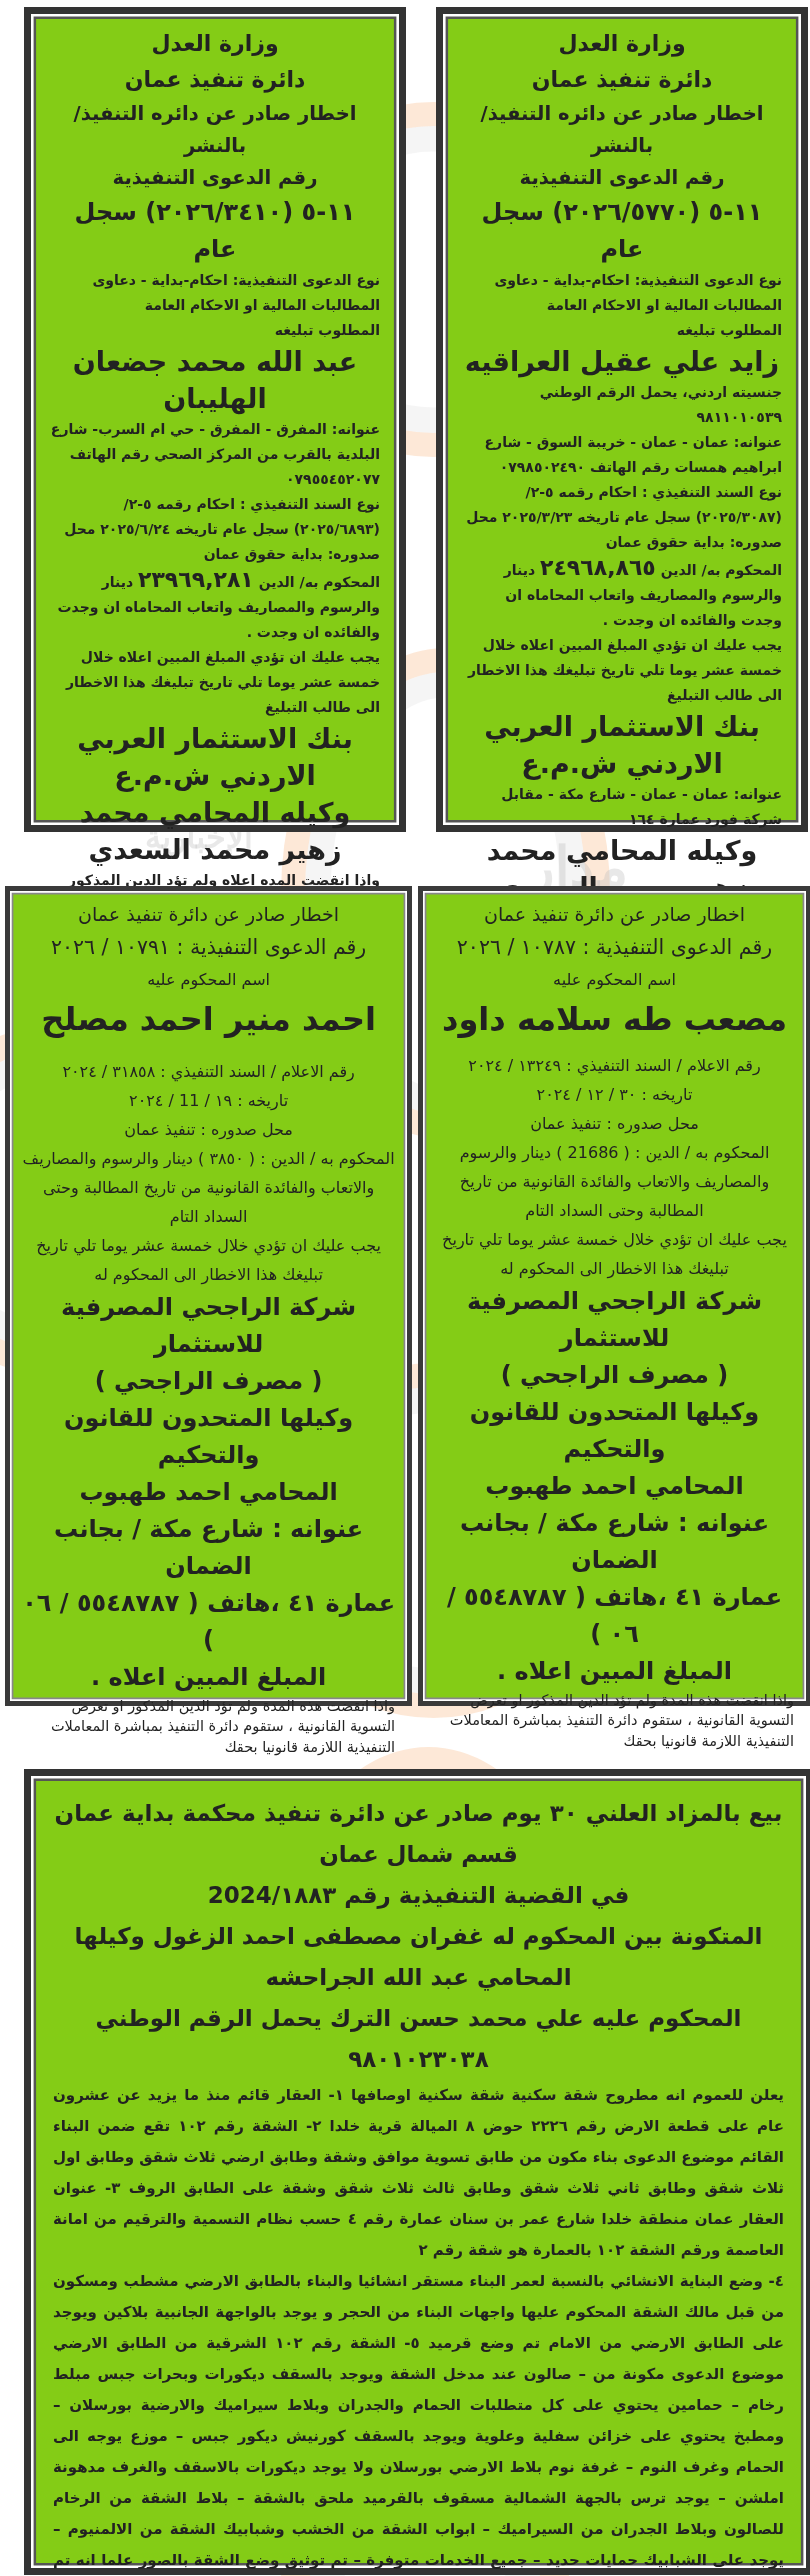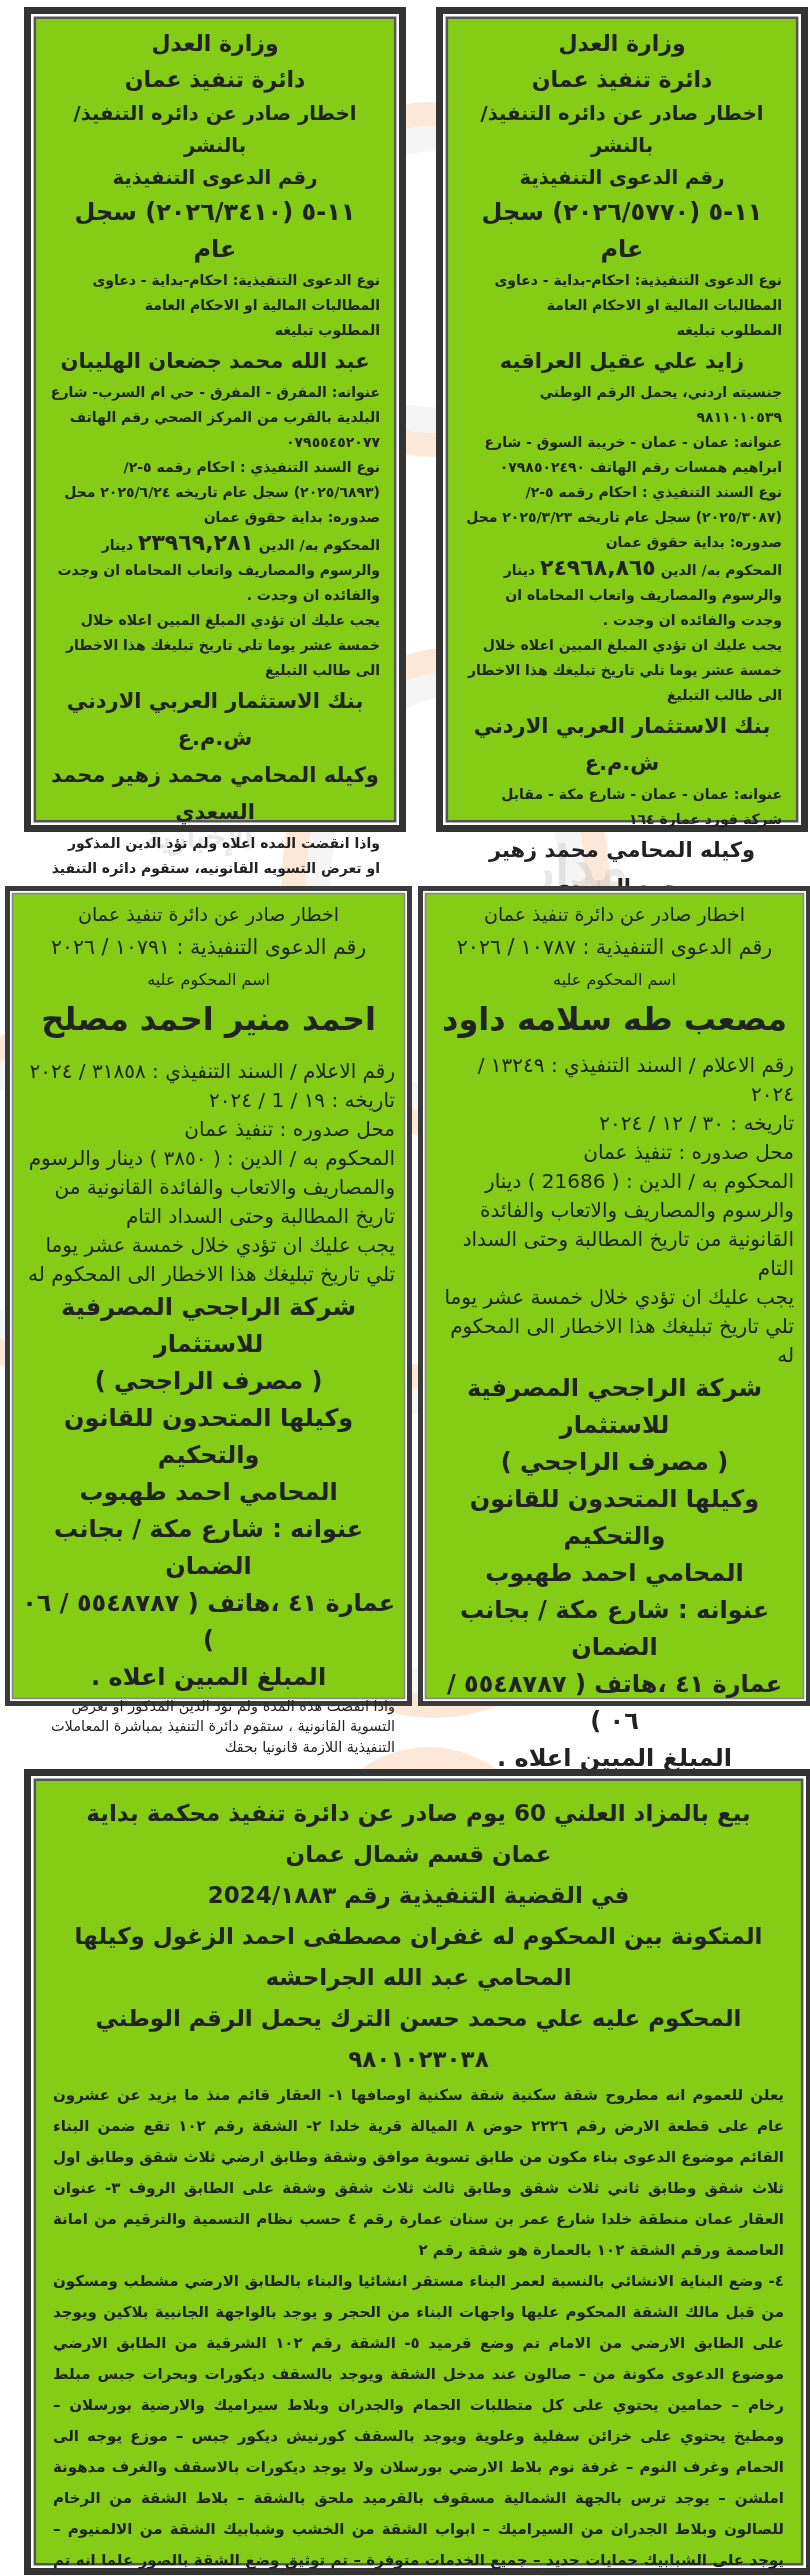--- a/index.html
+++ b/index.html
@@ -13,23 +13,23 @@
   .wm-text{color:rgba(190,190,190,0.35);font-weight:bold;font-size:55px;
            font-family:Liberation Serif, serif;}
   .notice{position:absolute;background:#84cc16;z-index:1;direction:rtl;text-align:center;}
   .notice.framed{border:7.7px solid #333;box-shadow:inset 0 0 0 2.6px #fff, inset 0 0 0 5.1px #555;}
   .notice.thin{border:5.1px solid #3a3a3a;box-shadow:inset 0 0 0 1.7px #fff, inset 0 0 0 3.4px #888;}
   .notice .inner{position:absolute;inset:0;padding:12px 19px;box-sizing:border-box;}
   .t-h1{font-weight:bold;font-size:22px;line-height:36px;}
   .t-h2{font-weight:bold;font-size:19.6px;line-height:32px;}
   .t-case{font-weight:bold;font-size:24px;line-height:37px;}
   .t-body{font-weight:bold;font-size:14px;line-height:25px;text-align:right;}
-  .t-name{font-weight:bold;font-size:21px;line-height:37px;}
+  .t-name{font-weight:bold;font-size:27px;line-height:37px;}
   .t-name-lg{font-weight:bold;font-size:32px;line-height:51px;}
-  .t-plain{font-size:20px;line-height:29px;text-align:right;}
+  .t-plain{font-size:16px;line-height:29px;text-align:center;}
   .t-plain-c{font-size:16px;line-height:29px;}
   .t-sub{font-weight:bold;font-size:24px;line-height:37px;}
   .t-small{font-size:14.5px;line-height:20.5px;text-align:right;}
   .sig{font-weight:bold;font-size:12px;line-height:19px;text-align:right;margin-top:8.5px;}
   .auc-title{font-weight:bold;font-size:23px;line-height:41px;}
   .auc-body{font-weight:bold;font-size:15px;line-height:31px;text-align:justify;text-align-last:right;}
 </style>
 </head>
 <body>
 
@@ -120,38 +120,38 @@
     </div>
   </div>
 
   <div class="notice thin" style="left:5.1px;top:886px;width:397px;height:810px;">
     <div class="inner" style="padding:8.5px 12px;">
       <div class="t-plain-c" style="font-size:19px;">اخطار صادر عن دائرة تنفيذ عمان</div>
       <div class="t-plain-c" style="font-size:20.5px;line-height:36px;">رقم الدعوى التنفيذية : ١٠٧٩١ / ٢٠٢٦</div>
       <div class="t-plain-c">اسم المحكوم عليه</div>
       <div class="t-name-lg">احمد منير احمد مصلح</div>
       <div class="t-plain" style="margin-top:12px;">رقم الاعلام / السند التنفيذي : ٣١٨٥٨ / ٢٠٢٤</div>
-      <div class="t-plain">تاريخه : ١٩ / 1 / ٢٠٢٤</div>
+      <div class="t-plain">تاريخه : ١٩ / 11 / ٢٠٢٤</div>
       <div class="t-plain">محل صدوره : تنفيذ عمان</div>
       <div class="t-plain">المحكوم به / الدين : ( ٣٨٥٠ ) دينار والرسوم والمصاريف والاتعاب والفائدة القانونية من تاريخ المطالبة وحتى السداد التام</div>
       <div class="t-plain">يجب عليك ان تؤدي خلال خمسة عشر يوما تلي تاريخ تبليغك هذا الاخطار الى المحكوم له</div>
       <div class="t-sub">شركة الراجحي المصرفية للاستثمار</div>
       <div class="t-sub">( مصرف الراجحي )</div>
       <div class="t-sub">وكيلها المتحدون للقانون والتحكيم</div>
       <div class="t-sub">المحامي احمد طهبوب</div>
       <div class="t-sub">عنوانه : شارع مكة / بجانب الضمان</div>
       <div class="t-sub">عمارة ٤١ ،هاتف ( ٥٥٤٨٧٨٧ / ٠٦ )</div>
       <div class="t-sub">المبلغ المبين اعلاه .</div>
       <div class="t-small">واذا انقضت هذه المدة ولم تؤد الدين المذكور او تعرض التسوية القانونية ، ستقوم دائرة التنفيذ بمباشرة المعاملات التنفيذية اللازمة قانونيا بحقك</div>
     </div>
   </div>
 
   <div class="notice framed" style="left:24px;top:1769px;width:775px;height:792px;">
     <div class="inner" style="padding:17px 22px;">
-      <div class="auc-title">بيع بالمزاد العلني 60 يوم صادر عن دائرة تنفيذ محكمة بداية عمان قسم شمال عمان</div>
+      <div class="auc-title">بيع بالمزاد العلني ٣٠ يوم صادر عن دائرة تنفيذ محكمة بداية عمان قسم شمال عمان</div>
       <div class="auc-title">في القضية التنفيذية رقم 2024/١٨٨٣</div>
       <div class="auc-title">المتكونة بين المحكوم له غفران مصطفى احمد الزغول وكيلها المحامي عبد الله الجراحشه</div>
       <div class="auc-title">المحكوم عليه علي محمد حسن الترك يحمل الرقم الوطني ٩٨٠١٠٢٣٠٣٨</div>
       <div class="auc-body">يعلن للعموم انه مطروح شقة سكنية شقة سكنية اوصافها ١- العقار قائم منذ ما يزيد عن عشرون عام على قطعة الارض رقم ٢٢٢٦ حوض ٨ الميالة قرية خلدا ٢- الشقة رقم ١٠٢ تقع ضمن البناء القائم موضوع الدعوى بناء مكون من طابق تسوية موافق وشقة وطابق ارضي ثلاث شقق وطابق اول ثلاث شقق وطابق ثاني ثلاث شقق وطابق ثالث ثلاث شقق وشقة على الطابق الروف ٣- عنوان العقار عمان منطقة خلدا شارع عمر بن سنان عمارة رقم ٤ حسب نظام التسمية والترقيم من امانة العاصمة ورقم الشقة ١٠٢ بالعمارة هو شقة رقم ٢</div>
       <div class="auc-body">٤- وضع البناية الانشائي بالنسبة لعمر البناء مستقر انشائيا والبناء بالطابق الارضي مشطب ومسكون من قبل مالك الشقة المحكوم عليها واجهات البناء من الحجر و يوجد بالواجهة الجانبية بلاكين ويوجد على الطابق الارضي من الامام تم وضع قرميد ٥- الشقة رقم ١٠٢ الشرقية من الطابق الارضي موضوع الدعوى مكونة من – صالون عند مدخل الشقة ويوجد بالسقف ديكورات وبحرات جبس مبلط رخام – حمامين يحتوي على كل متطلبات الحمام والجدران وبلاط سيراميك والارضية بورسلان – ومطبخ يحتوي على خزائن سفلية وعلوية ويوجد بالسقف كورنيش ديكور جبس – موزع يوجه الى الحمام وغرف النوم – غرفة نوم بلاط الارضي بورسلان ولا يوجد ديكورات بالاسقف والغرف مدهونة املشن – يوجد ترس بالجهة الشمالية مسقوف بالقرميد ملحق بالشقة – بلاط الشقة من الرخام للصالون وبلاط الجدران من السيراميك – ابواب الشقة من الخشب وشبابيك الشقة من الالمنيوم – يوجد على الشبابيك حمايات حديد – جميع الخدمات متوفرة – تم توثيق وضع الشقة بالصور علما انه تم تقديره من قبل الخبير بمبلغ ٧٠٥٢٠ سبعون الف وخمسمائة وعشرين دينار</div>
 
     </div>
   </div>
 
 </div>

